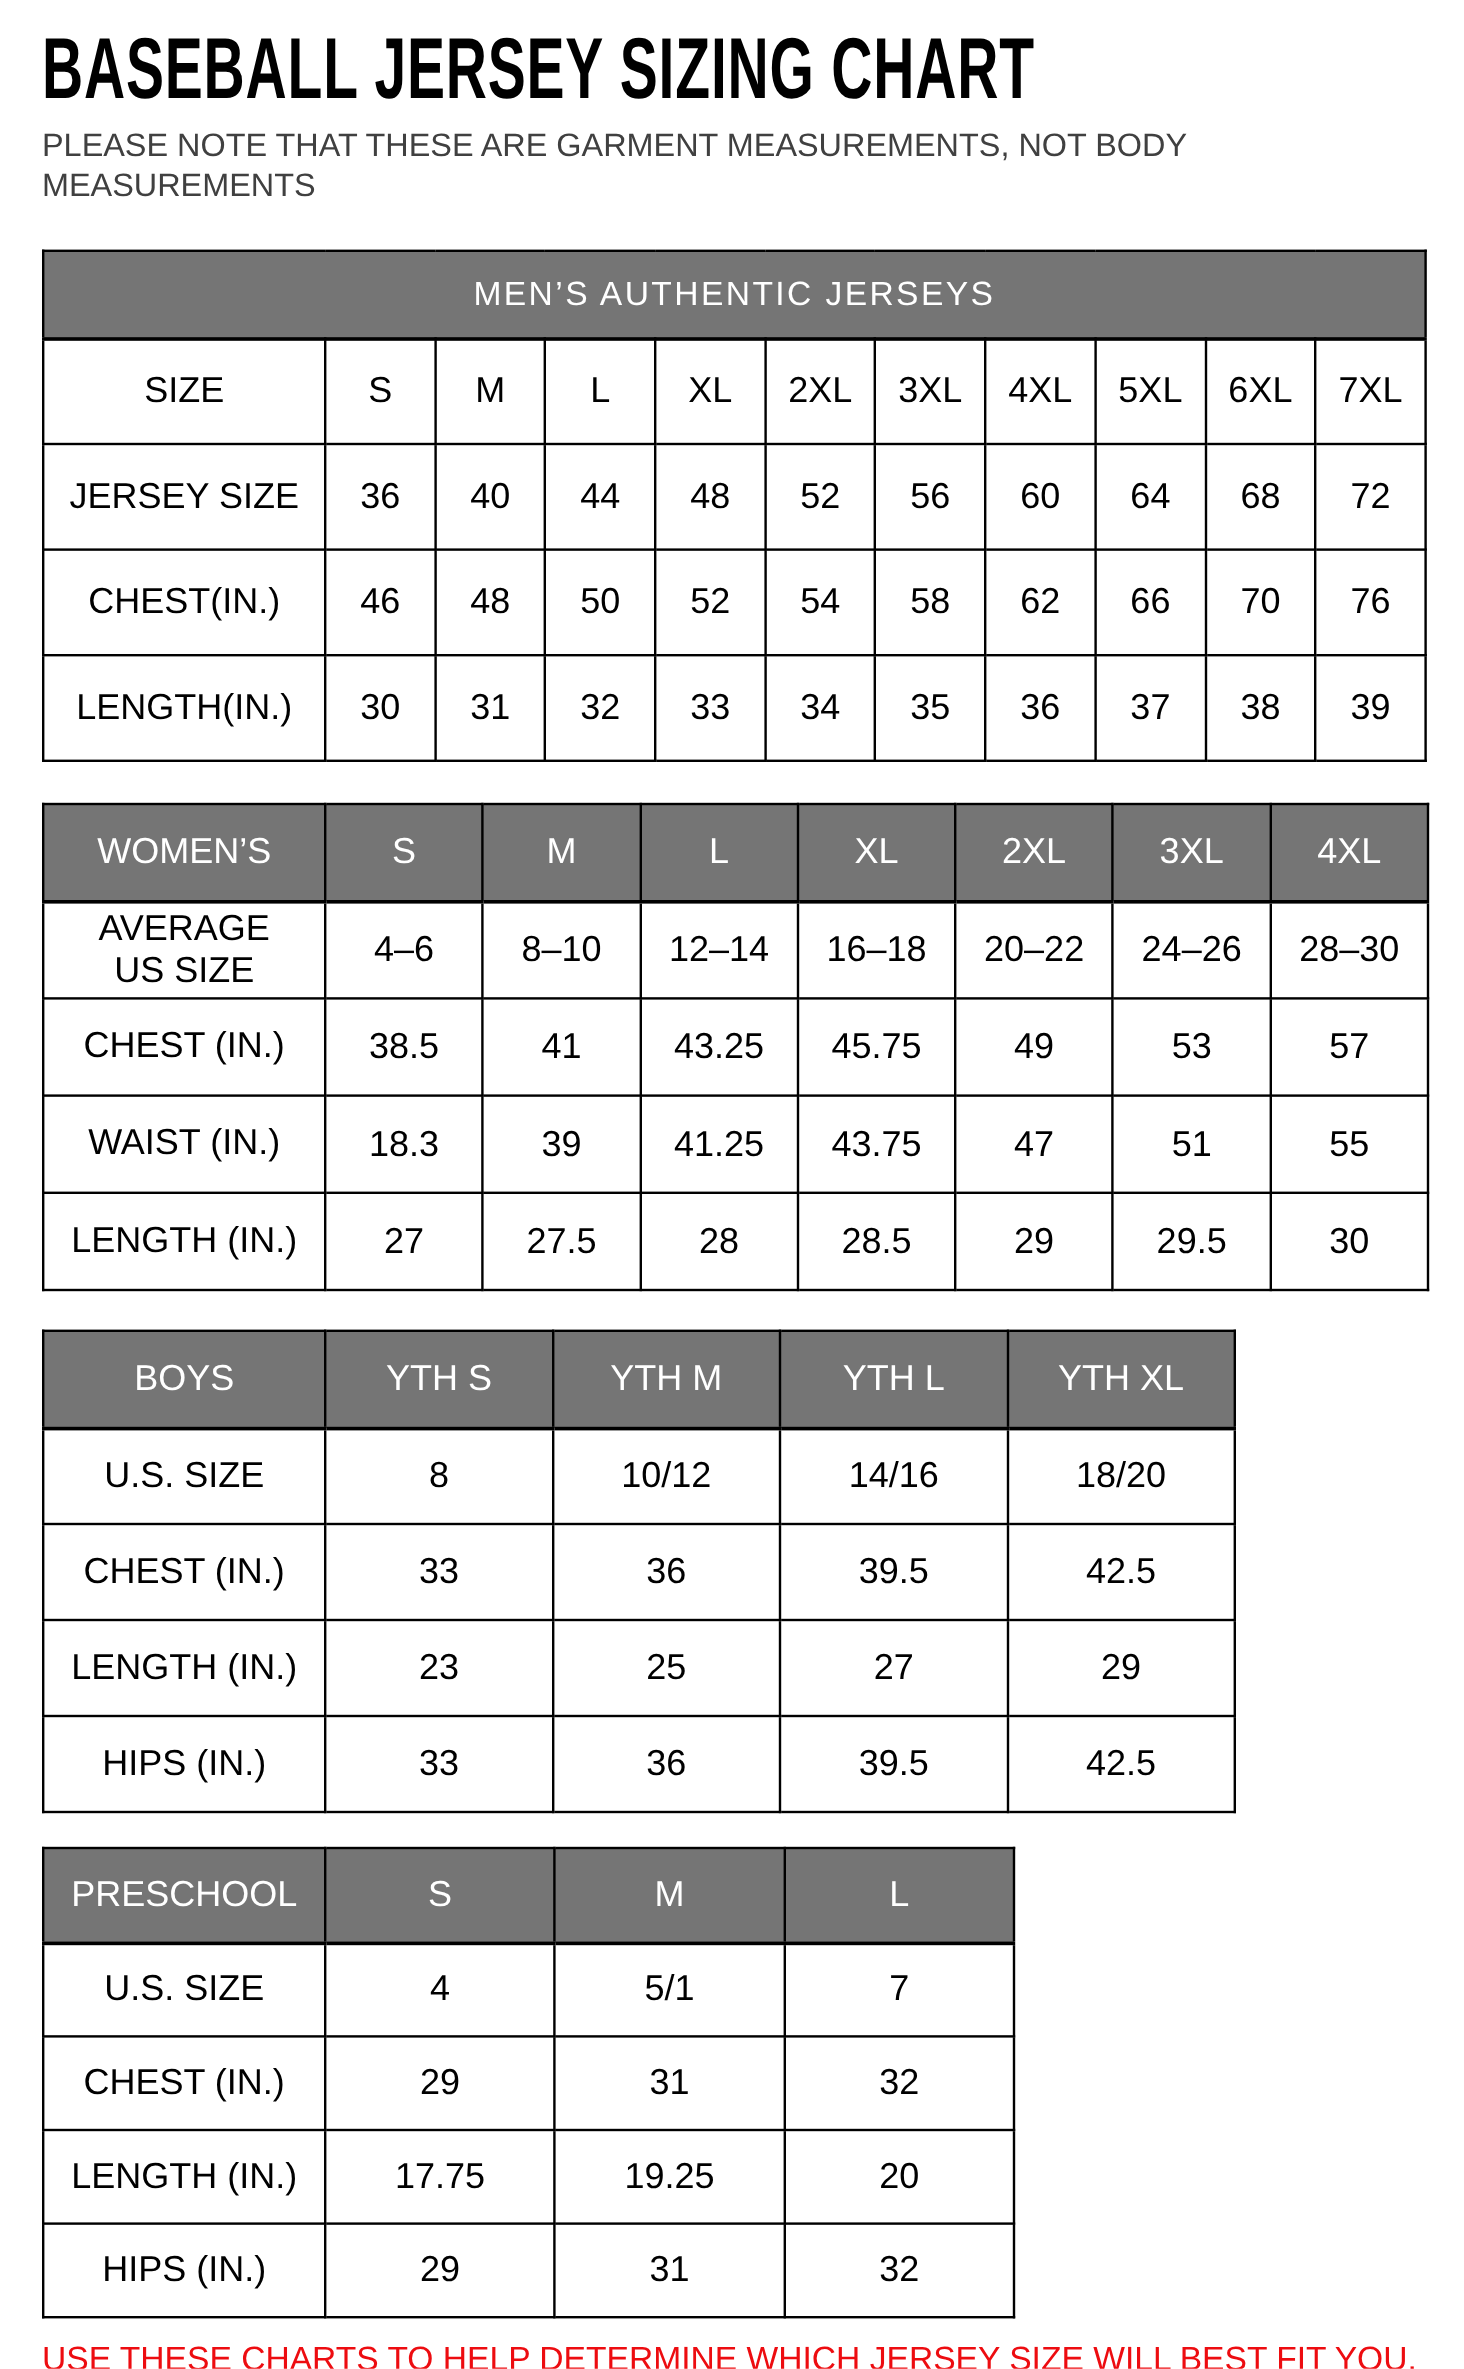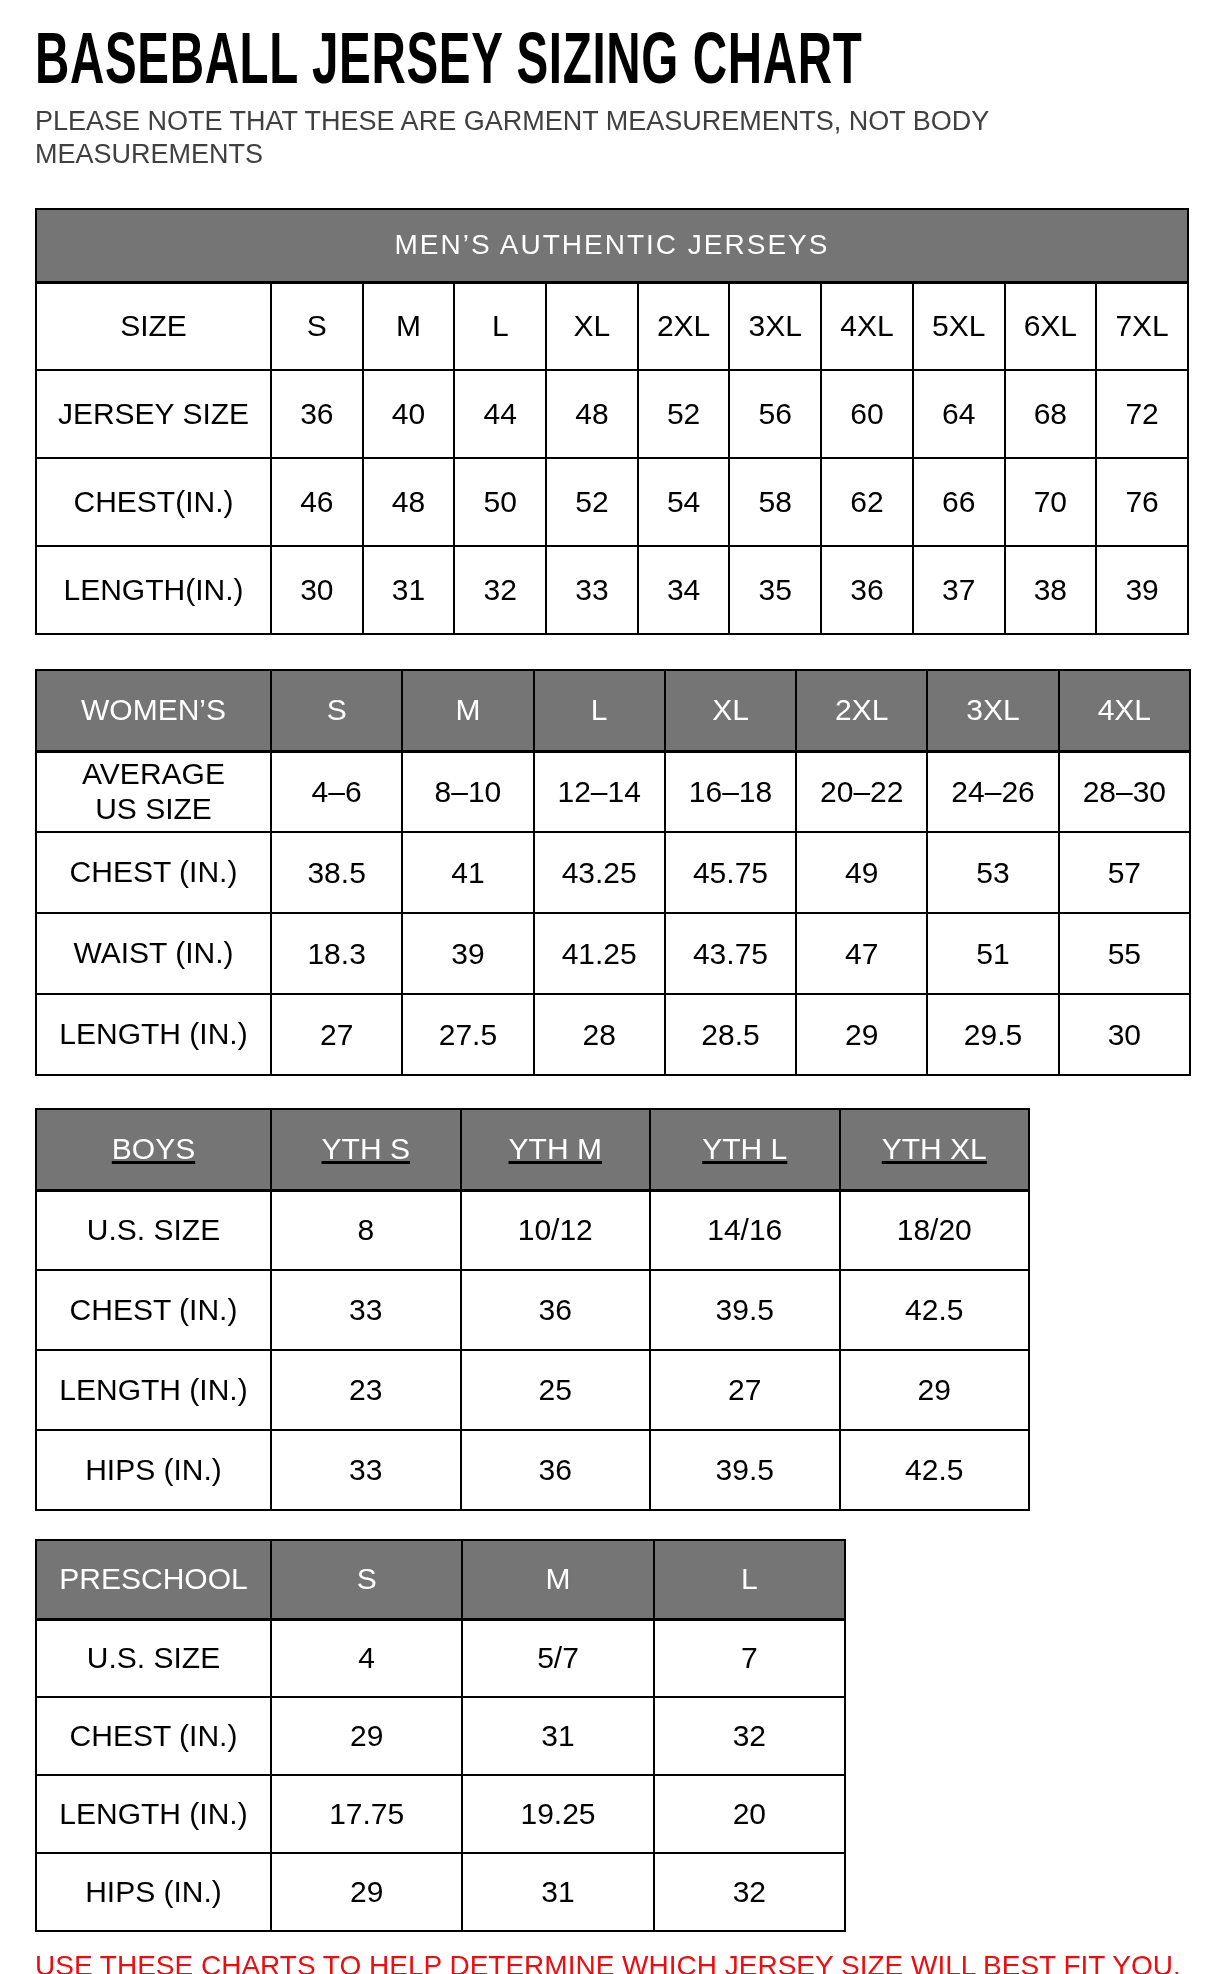--- a/index.html
+++ b/index.html
@@ -33,21 +33,21 @@
     font-weight:400;font-size:30px;padding:0 4px;
   }
   .tbl thead th{
     background:#757575;color:#fff;border-bottom-width:3px;
   }
   .t-mens thead th.merged{font-size:28px;letter-spacing:2px;}
   .t-mens thead tr{height:73px;}
   .t-mens tbody tr{height:88px;}
   .t-womens thead tr{height:81px;}
   .t-womens tbody tr{height:81px;}
-  .t-boys thead tr{height:81px;text-decoration:underline;}
+  .t-boys thead tr{height:81px;}
   .t-boys tbody tr{height:80px;}
   .t-pre thead tr{height:79px;}
   .t-pre tbody tr{height:78px;}
   th.row-label{white-space:pre-line;line-height:1.15;}
   .footer{
     margin:18px 0 0 0;color:#ed0c10;font-size:28px;font-weight:400;
     white-space:nowrap;
   }
 </style>
 </head>
@@ -243,21 +243,21 @@
         <th>PRESCHOOL</th>
       <th>S</th>
           <th>M</th>
           <th>L</th>
         </tr>
     </thead>
     <tbody>
         <tr>
           <th class="row-label">U.S. SIZE</th>
           <td>4</td>
-          <td>5/7</td>
+          <td>5/1</td>
           <td>7</td>
         </tr>
         <tr>
           <th class="row-label">CHEST (IN.)</th>
           <td>29</td>
           <td>31</td>
           <td>32</td>
         </tr>
         <tr>
           <th class="row-label">LENGTH (IN.)</th>

